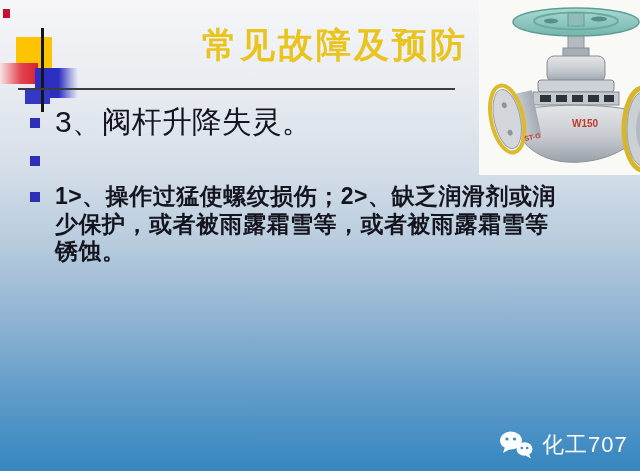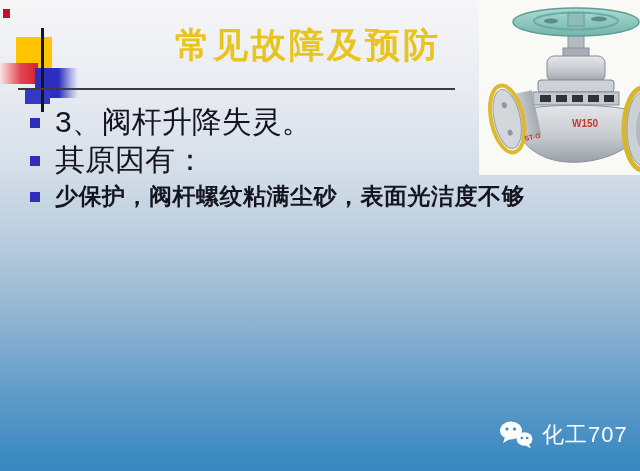--- a/index.html
+++ b/index.html
@@ -14,37 +14,37 @@
   .deco-yellow{left:16px;top:37px;width:36px;height:36px;background:#ffc401;}
   .deco-red{left:0px;top:63px;width:38px;height:21px;
     background:linear-gradient(270deg,#d92032 0%,#e0454f 45%,#f3b9bd 85%,#f8e3e4 100%);}
   .deco-blue{left:35px;top:68px;width:43px;height:30px;
     background:linear-gradient(90deg,#2c2fbf 0%,#2c2fbf 55%,rgba(72,78,205,0.35) 85%,rgba(120,130,220,0) 100%);}
   .deco-blue-small{left:25px;top:90px;width:25px;height:14px;background:#3339c3;}
   .deco-vline{left:41px;top:28px;width:3px;height:84px;background:#15161a;}
   .deco-hline{left:18px;top:88px;width:437px;height:2px;background:#3a3c40;}
   
   .title{
-    position:absolute;left:175px;top:22px;margin:0;
+    position:absolute;left:202px;top:22px;margin:0;
     font-size:35px;font-weight:bold;letter-spacing:3px;
     color:#e9c41f;white-space:nowrap;
   }
   
   .valve{position:absolute;left:479px;top:0px;width:185px;height:170px;}
   
   .body-text{position:absolute;left:28px;top:104px;width:604px;color:#15151f;}
   .bullet-row{position:relative;padding-left:27px;white-space:nowrap;}
   .bullet-row .marker{position:absolute;left:2px;width:10px;height:10px;background:#2e2eb8;}
   .b1{font-size:30px;font-weight:normal;height:38px;line-height:36px;}
   .b1 .marker{top:14px;}
   .para{position:relative;padding-left:27px;margin-top:3px;}
   .para .marker{position:absolute;left:2px;top:9px;width:10px;height:10px;background:#2e2eb8;}
   .para-line{font-size:23px;font-weight:bold;line-height:27.5px;white-space:nowrap;letter-spacing:0.5px;}
   
-  .watermark{position:absolute;left:498px;top:420px;display:flex;align-items:flex-start;}
+  .watermark{position:absolute;left:498px;top:430px;display:flex;align-items:flex-start;}
   .watermark .wm-text{color:#fdfdfd;font-size:22px;margin-left:8px;letter-spacing:1px;white-space:nowrap;}
 </style>
 </head>
 <body>
 
 <div class="slide">
 
   <div class="deco deco-red-mini"></div>
   <div class="deco deco-yellow"></div>
   <div class="deco deco-red"></div>
@@ -120,25 +120,26 @@
     </svg>
   </div>
 
   <div class="body-text">
     <div class="bullet-row b1">
       <span class="marker"></span>
       <span>3、阀杆升降失灵。</span>
     </div>
     <div class="bullet-row b1">
       <span class="marker"></span>
-      <span>其原因有：</span>
     </div>
     <div class="para">
       <span class="marker"></span>
-      <div class="para-line">少保护，阀杆螺纹粘满尘砂，表面光洁度不够</div>
+      <div class="para-line">1&gt;、操作过猛使螺纹损伤；2&gt;、缺乏润滑剂或润</div>
+      <div class="para-line">少保护，或者被雨露霜雪等，或者被雨露霜雪等</div>
+      <div class="para-line">锈蚀。</div>
     </div>
   </div>
 
   <div class="watermark">
     <svg width="36" height="30" viewBox="0 0 36 30">
       <ellipse cx="13" cy="10.5" rx="11" ry="9" fill="#fdfdfd"></ellipse>
       <path d="M7,17 L5,23 L12,19 Z" fill="#fdfdfd"></path>
       <circle cx="9" cy="9" r="1.6" fill="#3d8ac1"></circle>
       <circle cx="16.5" cy="9" r="1.6" fill="#3d8ac1"></circle>
       <ellipse cx="26.5" cy="19" rx="8" ry="6.8" fill="#fdfdfd"></ellipse>

